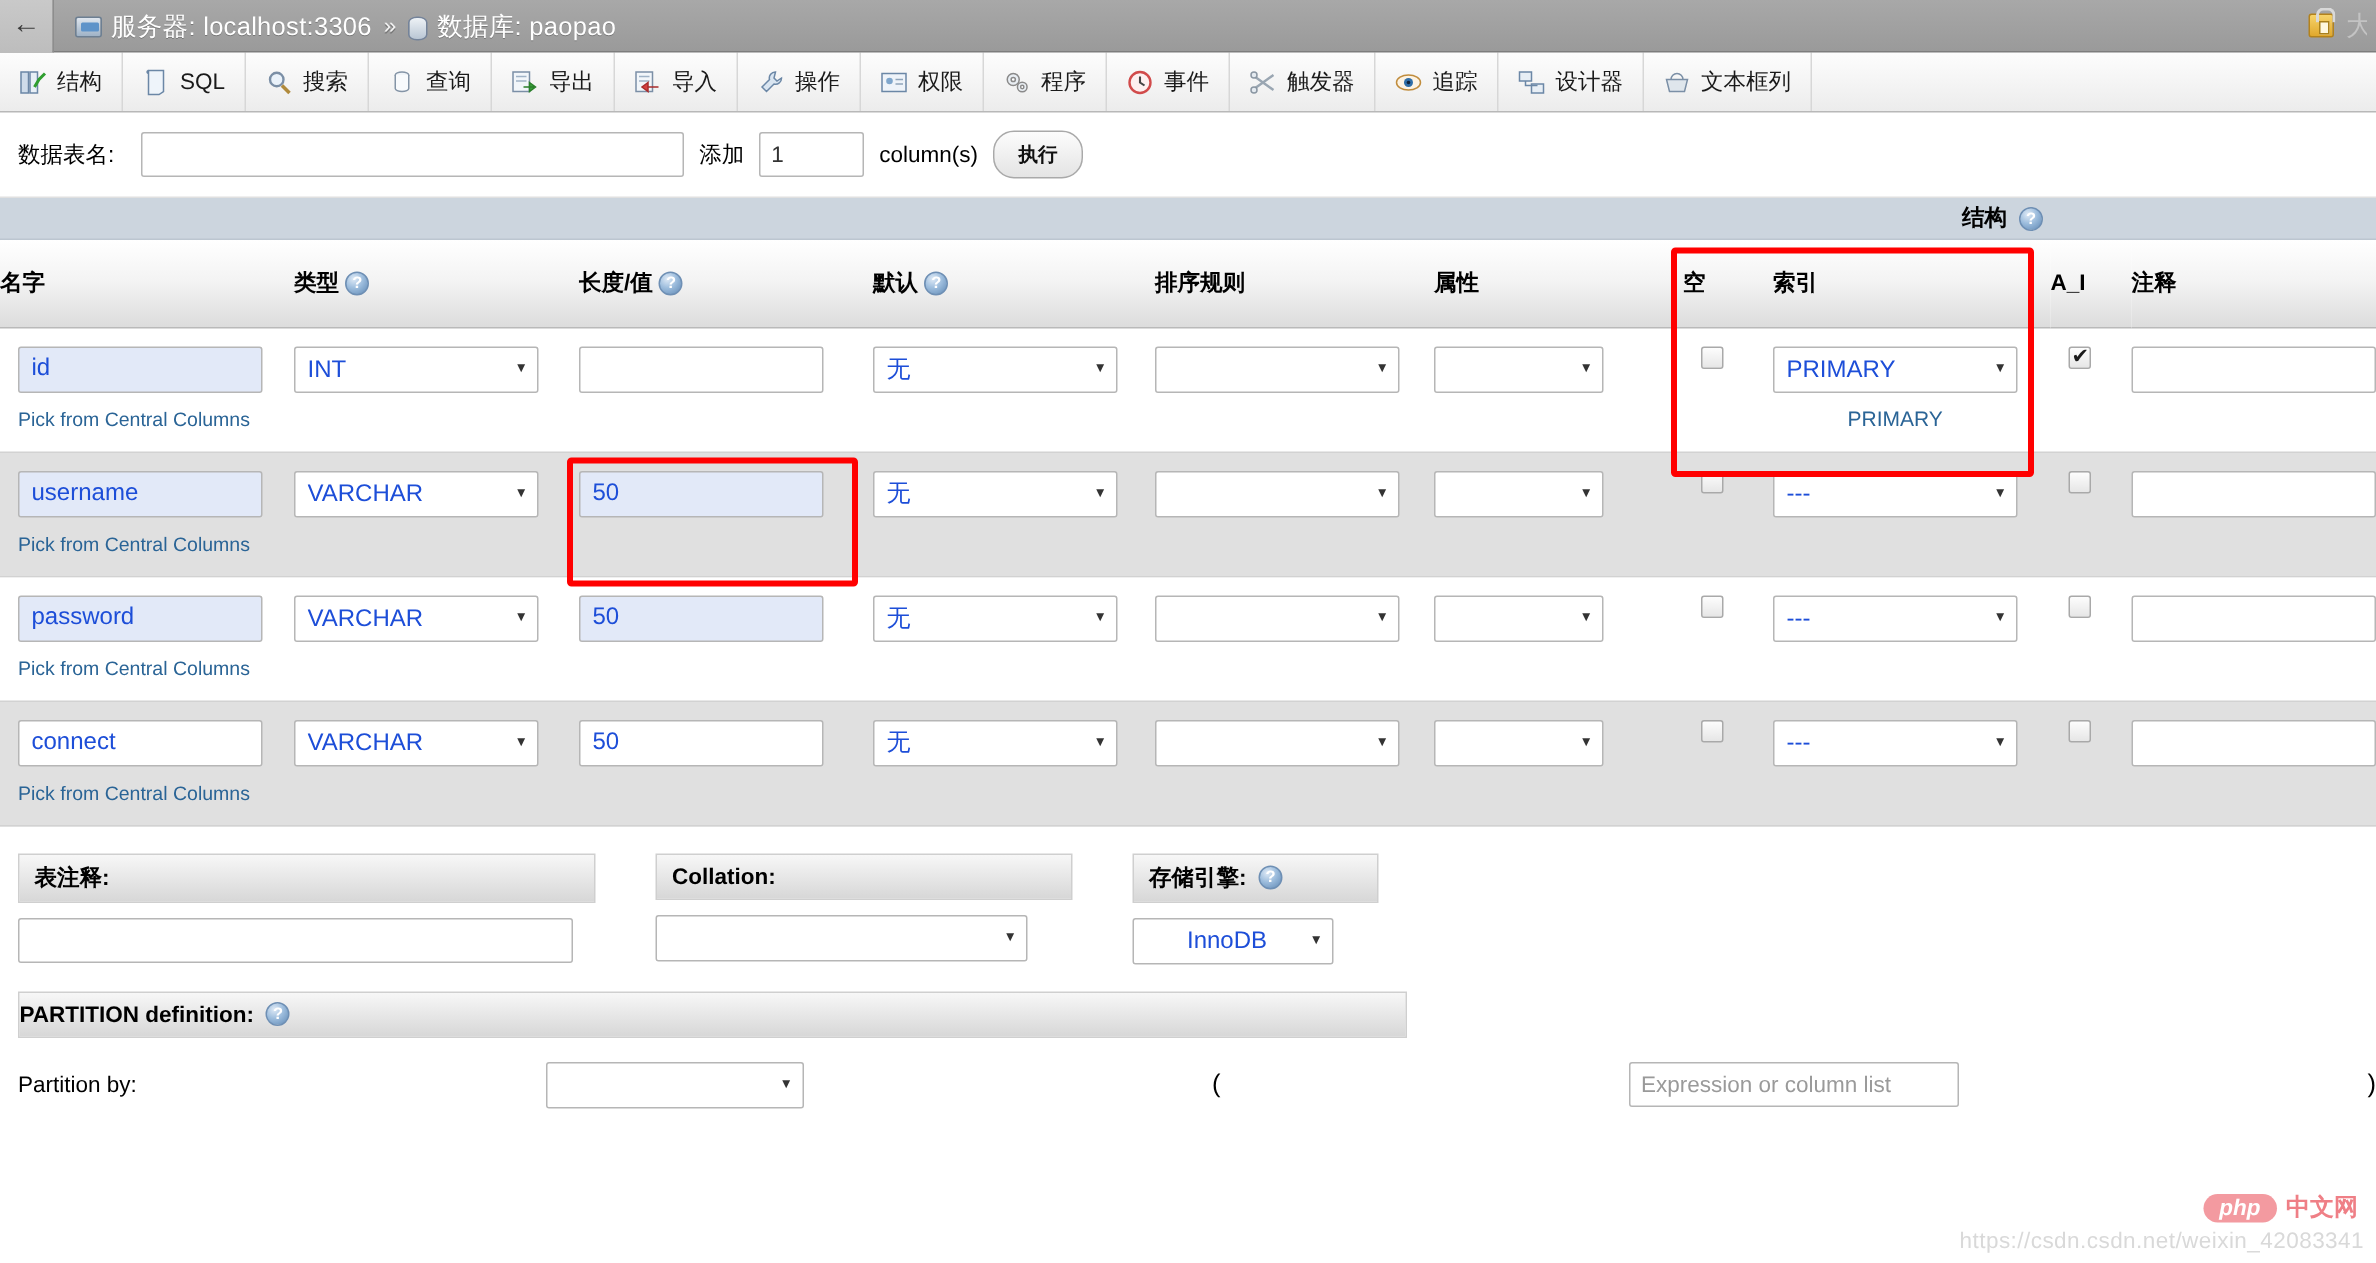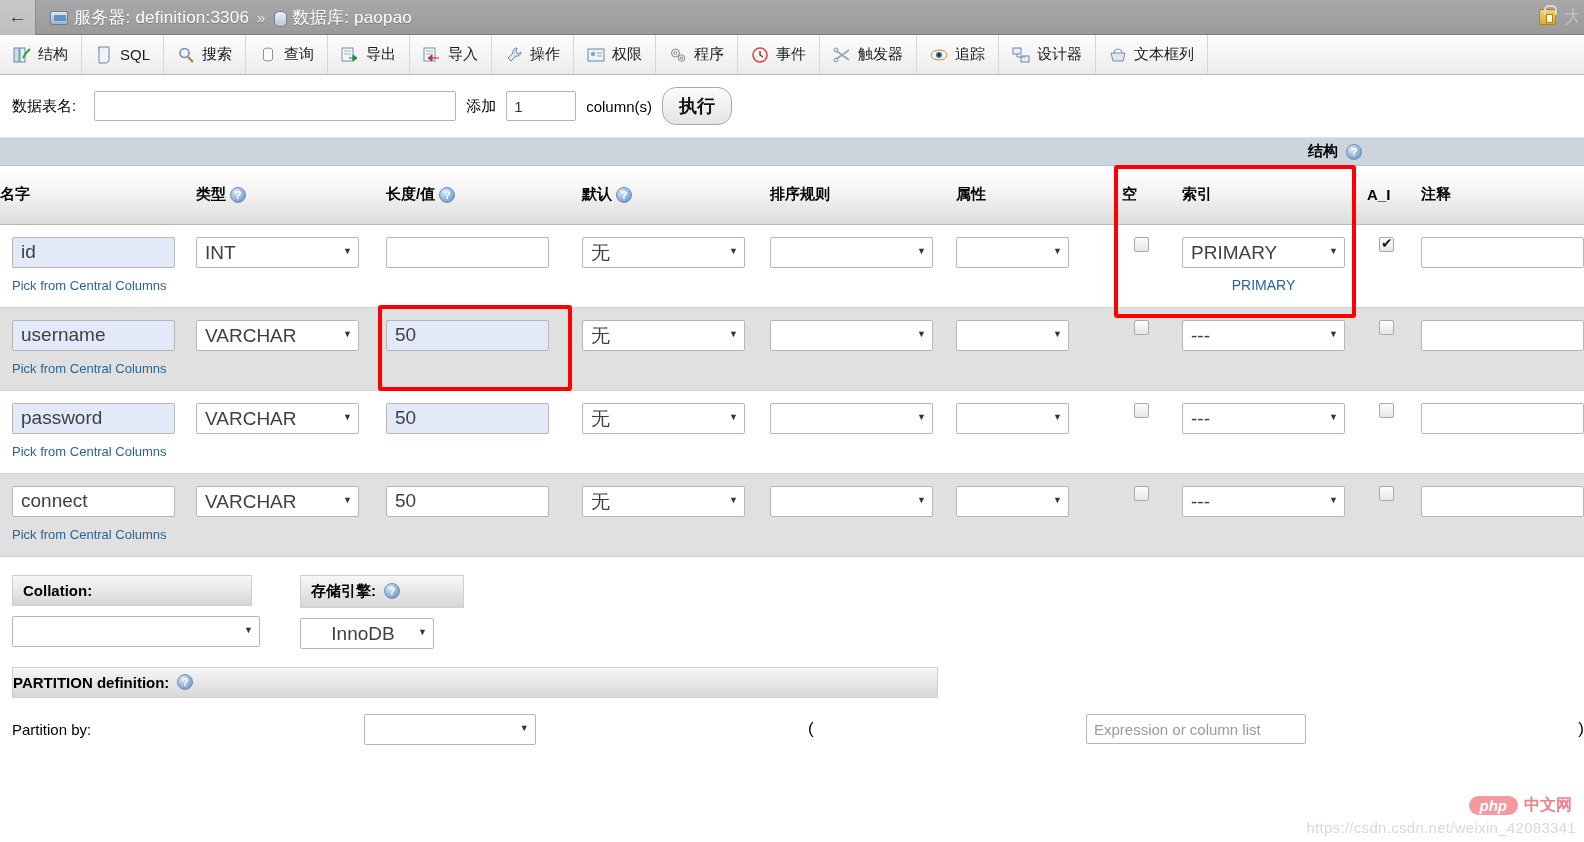--- a/index.html
+++ b/index.html
@@ -100,21 +100,21 @@
     font-size: 15px; color: #333;
     border: 1px solid #b6b6b6;
     background: #fff;
     height: 30px; padding: 2px 7px;
     border-radius: 2px;
   }
   #tablename { width: 362px; margin-left: 8px; }
   #numcols { width: 70px; }
   .btn-go {
     font-family: "Liberation Sans", sans-serif;
-    font-size: 18px; font-weight: bold;
+    font-size: 13px; font-weight: bold;
     background: linear-gradient(to bottom,#fcfcfc,#e4e4e4);
     border: 1px solid #a9a9a9;
     border-radius: 14px;
     padding: 6px 16px;
     cursor: pointer;
     color:#111;
     text-align:center;
   }
 
   
@@ -160,21 +160,21 @@
   }
   .cellpad { padding-top: 12px; }
   .pickcc {
     font-size: 13px; color: #2a6496;
     margin-top: 10px; margin-left: 12px;
     cursor: pointer;
   }
 
   .f-text, .f-sel {
     font-family: "Liberation Sans", sans-serif;
-    font-size: 19px; color:#404040;
+    font-size: 16px; color:#1d4ed8;
     border: 1px solid #b6b6b6;
     background: #fff;
     height: 31px;
     border-radius: 2px;
     padding: 2px 8px;
   }
   .f-sel {
     -webkit-appearance: none; appearance: none;
     background-image: none;
     padding-right: 16px;
@@ -290,21 +290,21 @@
 <body>
 
 <div class="stage">
 
   <div class="titlebar">
     <div class="back-btn">
       <span>←</span>
     </div>
     <div class="title-text">
       <span class="ico-server"></span>
-      <span>服务器: definition:3306</span>
+      <span>服务器: localhost:3306</span>
       <span class="sep-arrow">»</span>
       <span class="ico-db"></span>
       <span>数据库: paopao</span>
     </div>
     <div class="tb-right">
       <span class="ico-lock"></span>
       <span class="tb-clip">大</span>
     </div>
   </div>
 
@@ -643,23 +643,31 @@
         </td>
           </tr>
       </tbody>
     </table>
   </div>
 
   <div class="redbox" style="left:1114px; top:165px; width:242px; height:153px;"></div>
   <div class="redbox" style="left:378px; top:305px; width:194px; height:86px;"></div>
 
   <div class="panels">
-
     <div class="panel">
-      <div class="panel-hdr" style="width:240px">
+      <div class="panel-hdr" style="width:385px">
+        <span>表注释:</span>
+      </div>
+      <div class="panel-body">
+        <input class="inp" id="tblcomment" type="text" value="" style="">
+      </div>
+    </div>
+
+    <div class="panel">
+      <div class="panel-hdr" style="width:278px">
         <span>Collation:</span>
       </div>
       <div class="panel-body">
         <span class="selwrap"><select class="f-sel" id="collation">
           <option></option></select></span>
       </div>
     </div>
 
     <div class="panel">
       <div class="panel-hdr" style="width:164px">

